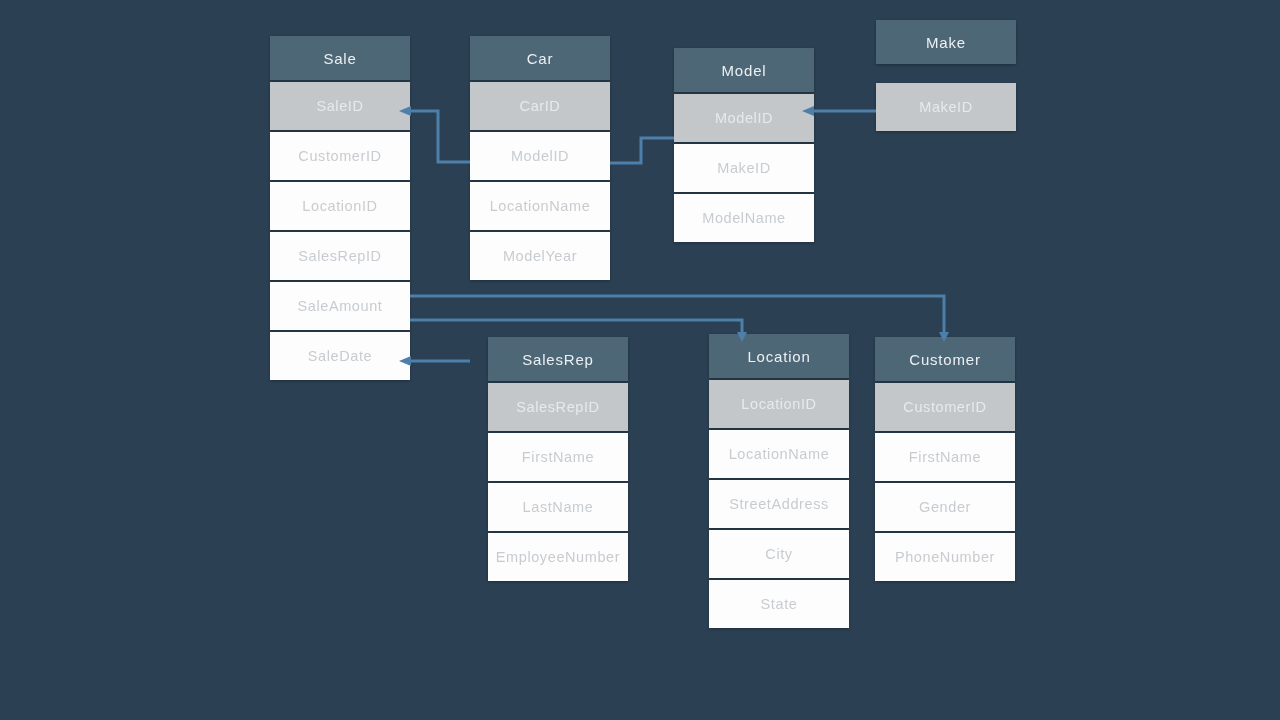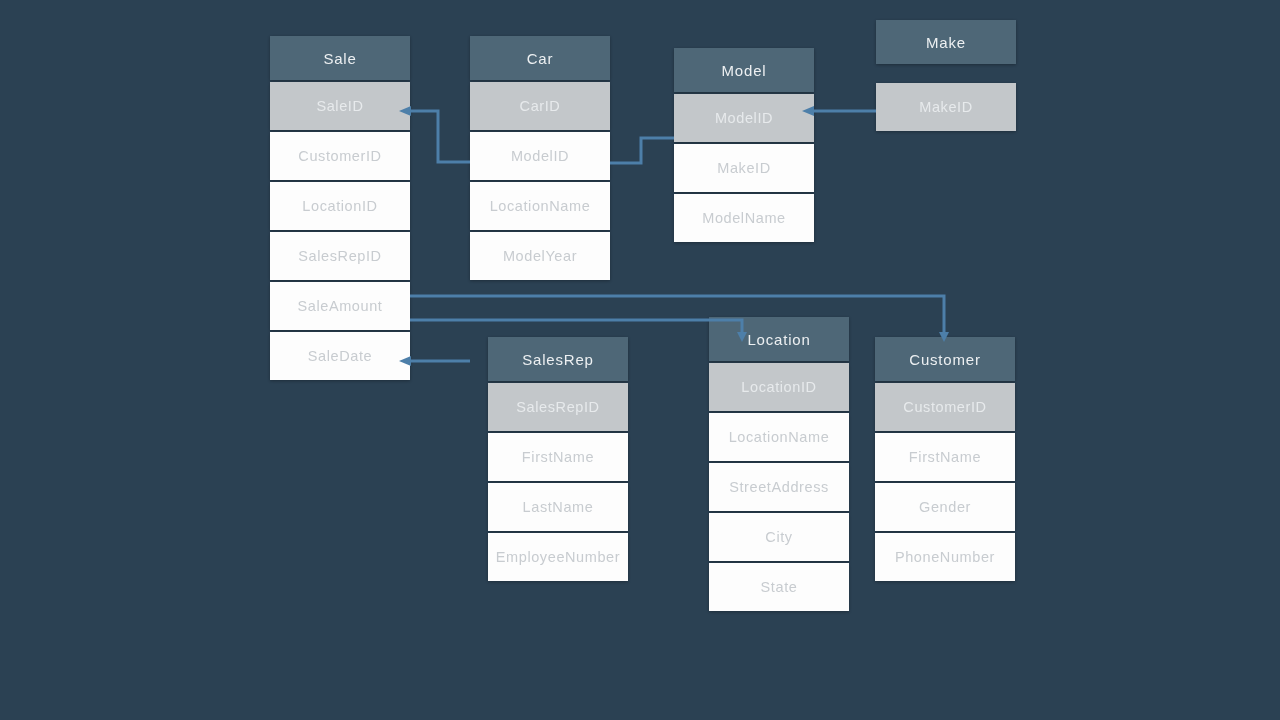--- a/index.html
+++ b/index.html
@@ -95,21 +95,21 @@
         <div class="tbl-header">Make</div>
         <div class="tbl-row key">MakeID</div>
       </div>
       <div class="table" style="left: 470px; top: 337px; padding-left: 18px;">
         <div class="tbl-header">SalesRep</div>
         <div class="tbl-row key">SalesRepID</div>
         <div class="tbl-row">FirstName</div>
         <div class="tbl-row">LastName</div>
         <div class="tbl-row">EmployeeNumber</div>
       </div>
-      <div class="table" style="left: 673px; top: 317px; padding-left: 36px;">
+      <div class="table" style="left: 673px; top: 334px; padding-left: 36px;">
         <div class="tbl-header">Location</div>
         <div class="tbl-row key">LocationID</div>
         <div class="tbl-row">LocationName</div>
         <div class="tbl-row">StreetAddress</div>
         <div class="tbl-row">City</div>
         <div class="tbl-row">State</div>
       </div>
       <div class="table" style="left: 875px; top: 337px;">
         <div class="tbl-header">Customer</div>
         <div class="tbl-row key">CustomerID</div>

